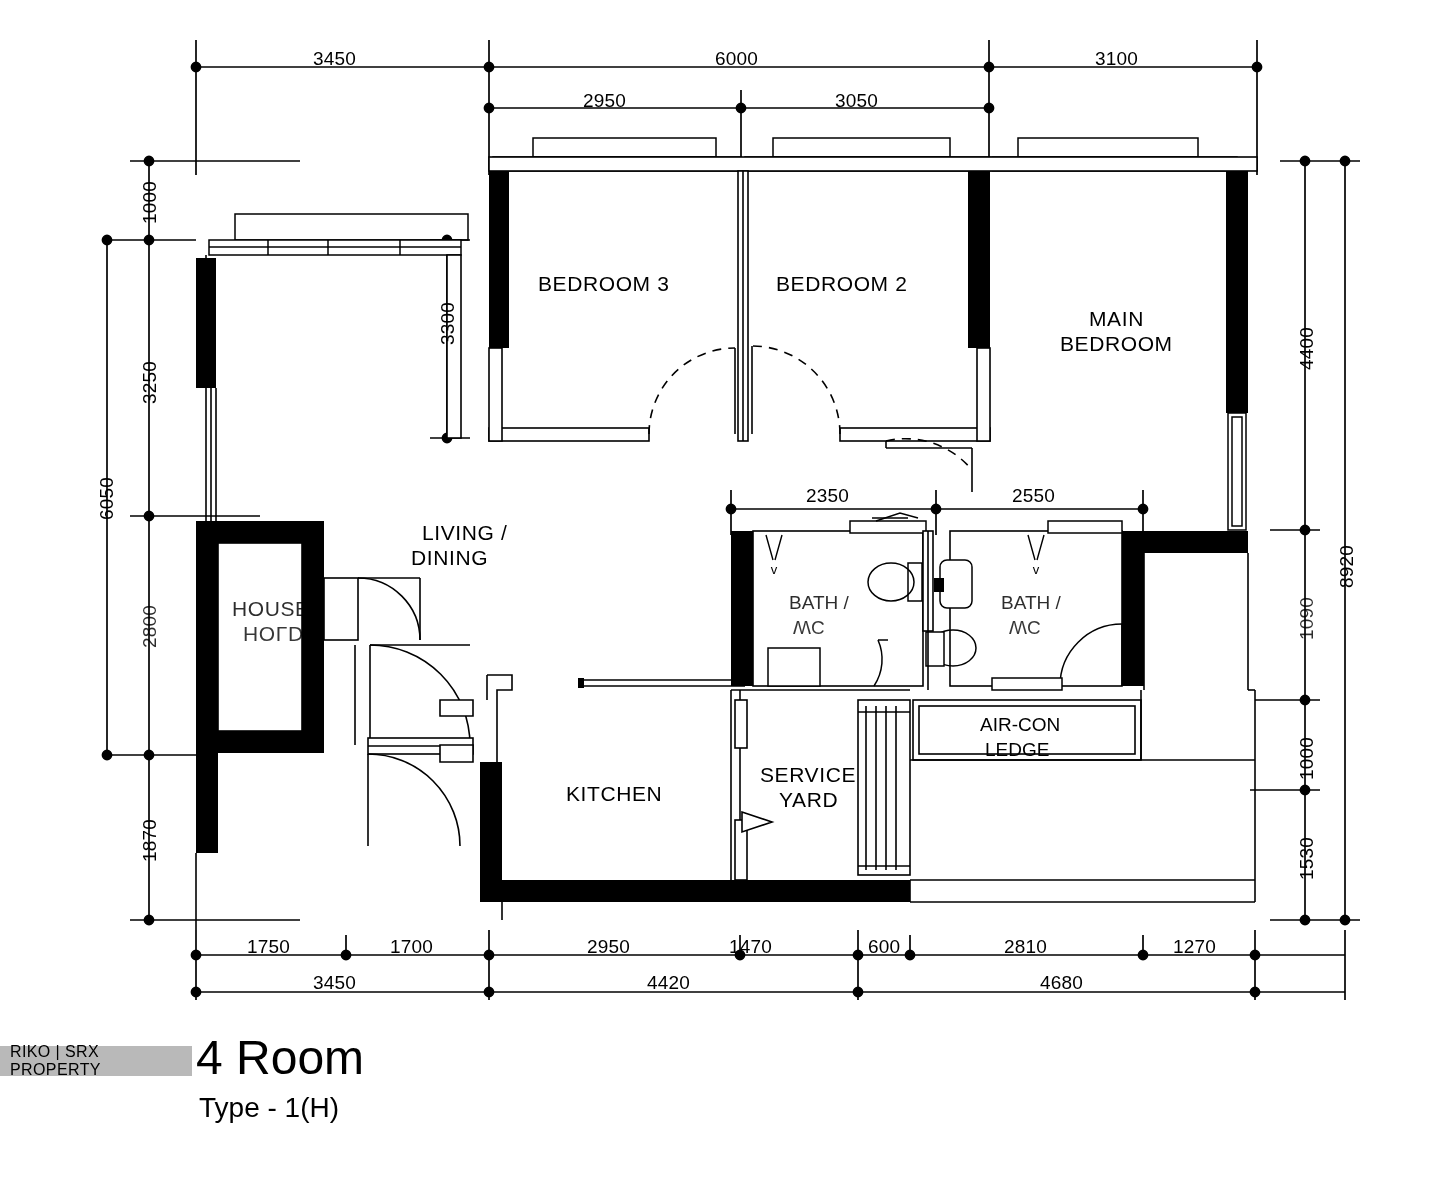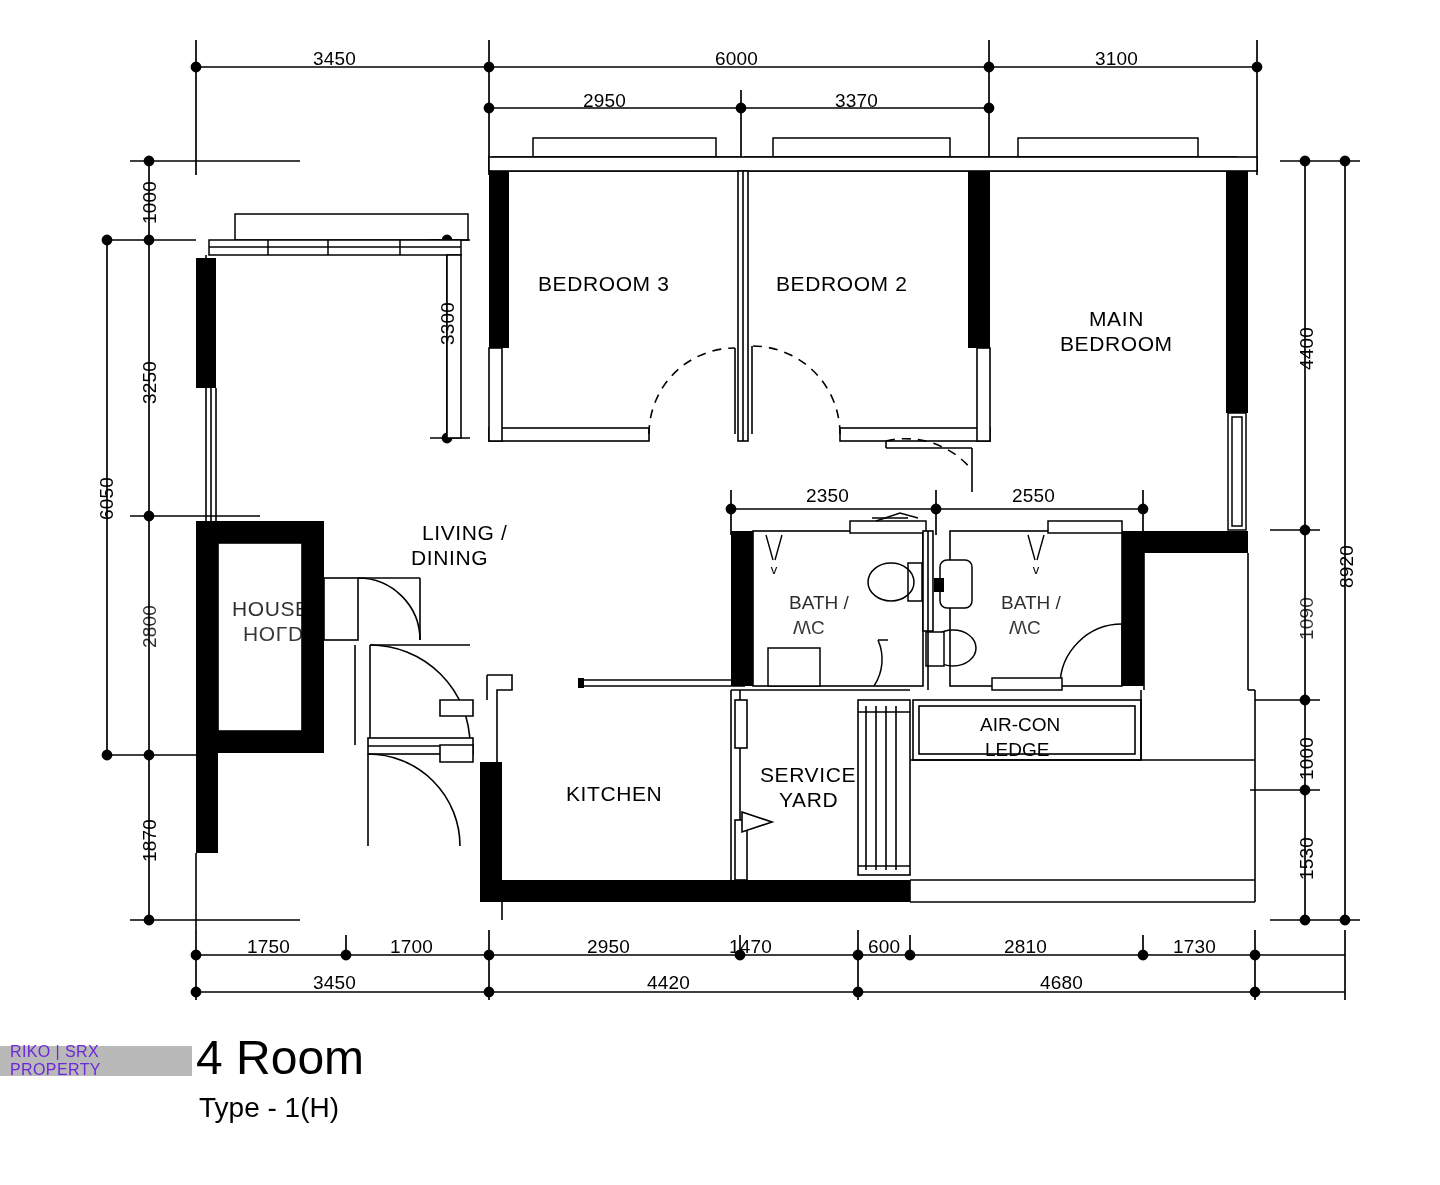--- a/index.html
+++ b/index.html
@@ -7,21 +7,21 @@
        font-family:"Liberation Sans", sans-serif;color:#000;}
   #plan{position:absolute;left:0;top:0;width:1440px;height:1185px;}
   .txt{position:absolute;white-space:pre;line-height:1.12;}
   .room{font-size:21px;letter-spacing:.6px;text-align:center;}
   .small{font-size:19px;text-align:right;}
   .dim{font-size:19px;letter-spacing:.2px;}
   .dimv{font-size:19px;letter-spacing:.2px;transform-origin:0 0;transform:rotate(-90deg);}
   .garbled{opacity:.82;filter:blur(.35px);}
   .garbled2{opacity:.78;filter:blur(.45px);transform:scaleY(-1);display:inline-block;}
   #watermark{position:absolute;left:0;top:1046px;width:192px;height:30px;
-      background:#b9b9b9;color:#6d28d9;font-size:16px;letter-spacing:.4px;
+      background:#b9b9b9;color:#000000;font-size:16px;letter-spacing:.4px;
       display:flex;align-items:center;padding-left:10px;box-sizing:border-box;}
   #title1{position:absolute;left:196px;top:1030px;font-size:48px;font-weight:400;}
   #title2{position:absolute;left:199px;top:1092px;font-size:28px;font-weight:400;}
 </style>
 </head>
 <body>
 
 <svg id="plan" viewBox="0 0 1440 1185">
   <g stroke="#000" fill="none" stroke-width="1.6" shape-rendering="geometricPrecision">
 
@@ -346,41 +346,41 @@
       <line x1="196" y1="920" x2="196" y2="930"></line>
     </g>
 
   </g>
 </svg>
 
 <div class="txt dim" style="left:313px;top:48px;">3450</div>
 <div class="txt dim" style="left:715px;top:48px;">6000</div>
 <div class="txt dim" style="left:1095px;top:48px;">3100</div>
 <div class="txt dim" style="left:583px;top:90px;">2950</div>
-<div class="txt dim" style="left:835px;top:90px;">3370</div>
+<div class="txt dim" style="left:835px;top:90px;">3050</div>
 
 <div class="txt dimv" style="left:96px;top:520px;">6050</div>
 <div class="txt dimv" style="left:139px;top:224px;">1000</div>
 <div class="txt dimv" style="left:139px;top:404px;">3250</div>
 <div class="txt dimv garbled" style="left:139px;top:648px;">2800</div>
 <div class="txt dimv" style="left:139px;top:862px;">1870</div>
 
 <div class="txt dimv" style="left:1336px;top:588px;">8920</div>
 <div class="txt dimv" style="left:1296px;top:370px;">4400</div>
 <div class="txt dimv garbled" style="left:1296px;top:640px;">1090</div>
 <div class="txt dimv" style="left:1296px;top:780px;">1000</div>
 <div class="txt dimv" style="left:1296px;top:880px;">1530</div>
 
 <div class="txt dim" style="left:247px;top:936px;">1750</div>
 <div class="txt dim" style="left:390px;top:936px;">1700</div>
 <div class="txt dim" style="left:587px;top:936px;">2950</div>
 <div class="txt dim" style="left:729px;top:936px;">1470</div>
 <div class="txt dim" style="left:868px;top:936px;text-align:center;">600</div>
 <div class="txt dim" style="left:1004px;top:936px;">2810</div>
-<div class="txt dim" style="left:1173px;top:936px;">1730</div>
+<div class="txt dim" style="left:1173px;top:936px;">1270</div>
 <div class="txt dim" style="left:313px;top:972px;">3450</div>
 <div class="txt dim" style="left:647px;top:972px;">4420</div>
 <div class="txt dim" style="left:1040px;top:972px;">4680</div>
 
 <div class="txt dimv" style="left:437px;top:345px;">3300</div>
 <div class="txt dim" style="left:806px;top:485px;">2350</div>
 <div class="txt dim" style="left:1012px;top:485px;">2550</div>
 
 <div class="txt room" style="left:538px;top:272px;">BEDROOM 3</div>
 <div class="txt room" style="left:776px;top:272px;">BEDROOM 2</div>

